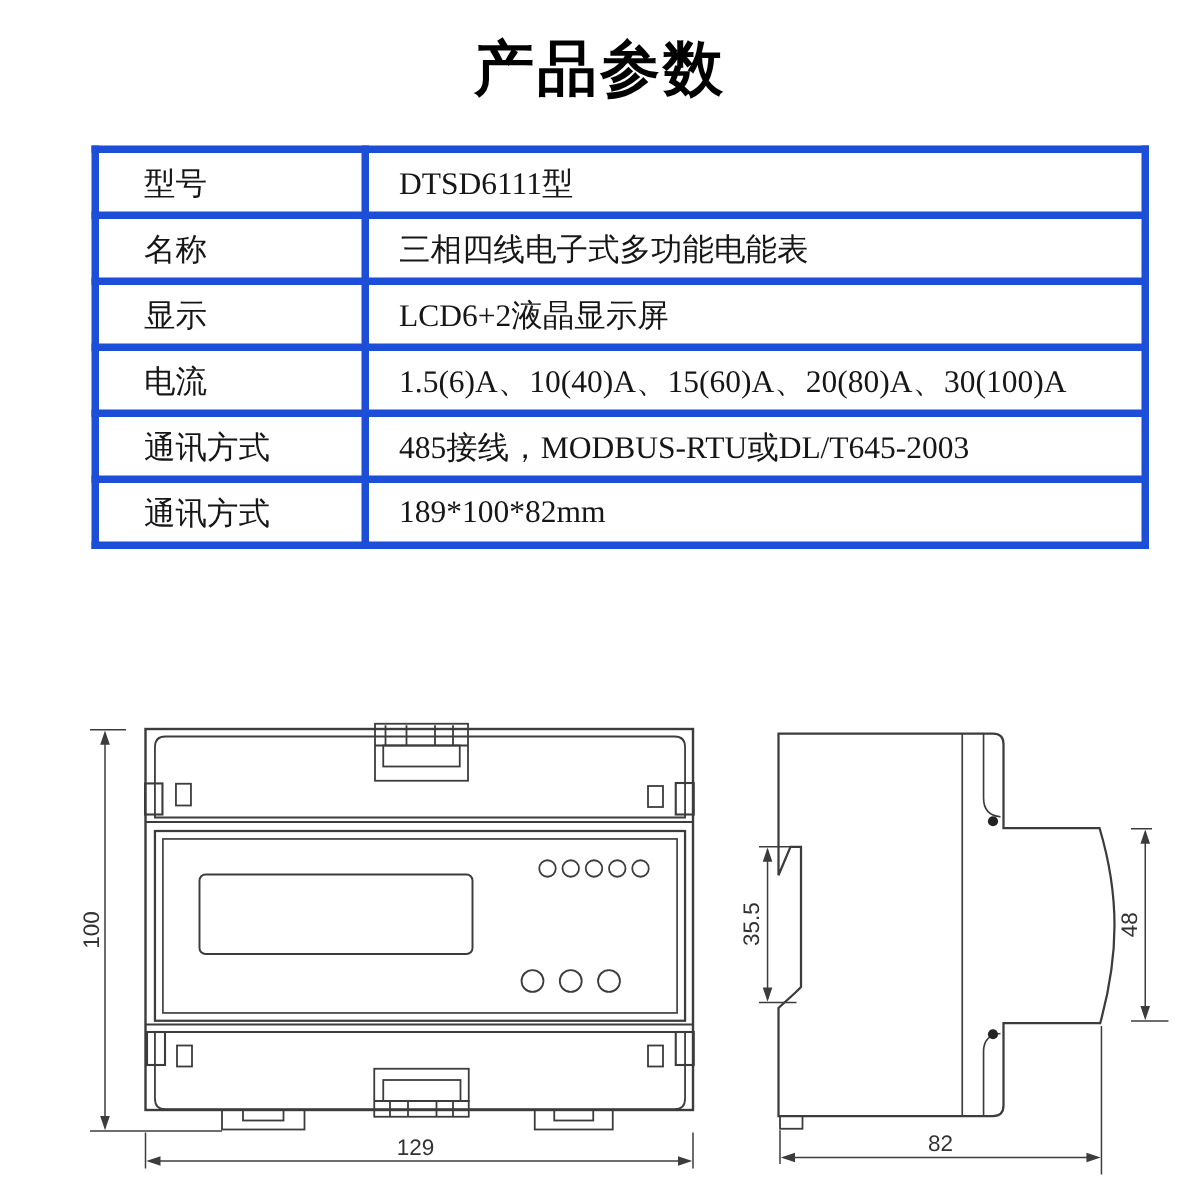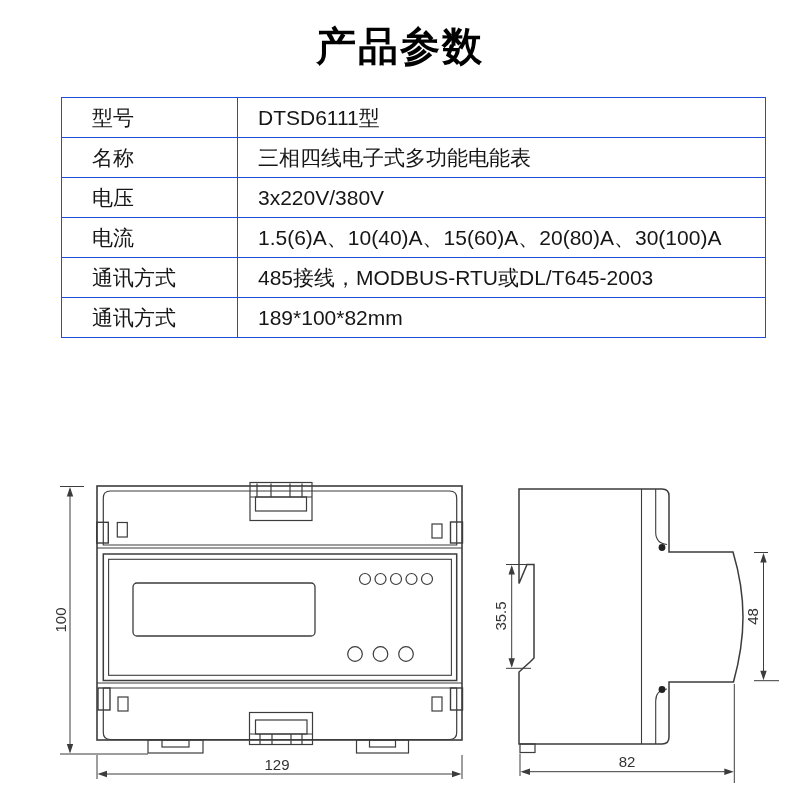--- a/index.html
+++ b/index.html
@@ -9,25 +9,25 @@
   }
   .title{
     position:absolute;top:22px;left:0;width:800px;text-align:center;
     font-size:40px;line-height:48px;font-weight:900;color:#000;letter-spacing:2px;
   }
   table.spec{
     position:absolute;left:61px;top:97px;width:705px;
     border-collapse:collapse;table-layout:fixed;
   }
   table.spec td{
-    border:1px solid #1d4ed8;height:39px;vertical-align:middle;
+    border:5px solid #1d4ed8;height:39px;vertical-align:middle;
     font-size:21px;color:#161616;white-space:nowrap;overflow:hidden;
   }
   td.spec-label{width:145px;padding:0 0 0 30px;}
-  td.spec-value{padding:0 0 0 20px;}
+  td.spec-value{padding:0 0 0 20px;font-family:Liberation Serif, serif;}
   svg.drawing{position:absolute;left:0;top:470px;}
   .dim-text{font-size:15px;fill:#333;font-family:"Liberation Sans","DejaVu Sans",sans-serif;}
 </style>
 </head>
 <body>
 
 <div class="page">
 
   <div class="title">产品参数</div>
 
@@ -35,22 +35,22 @@
     <tbody>
       <tr>
         <td class="spec-label">型号</td>
         <td class="spec-value">DTSD6111型</td>
       </tr>
       <tr>
         <td class="spec-label">名称</td>
         <td class="spec-value">三相四线电子式多功能电能表</td>
       </tr>
       <tr>
-        <td class="spec-label">电压</td>
-        <td class="spec-value">3x220V/380V</td>
+        <td class="spec-label">显示</td>
+        <td class="spec-value">LCD6+2液晶显示屏</td>
       </tr>
       <tr>
         <td class="spec-label">电流</td>
         <td class="spec-value">1.5(6)A、10(40)A、15(60)A、20(80)A、30(100)A</td>
       </tr>
       <tr>
         <td class="spec-label">通讯方式</td>
         <td class="spec-value">485接线，MODBUS-RTU或DL/T645-2003</td>
       </tr>
       <tr>

